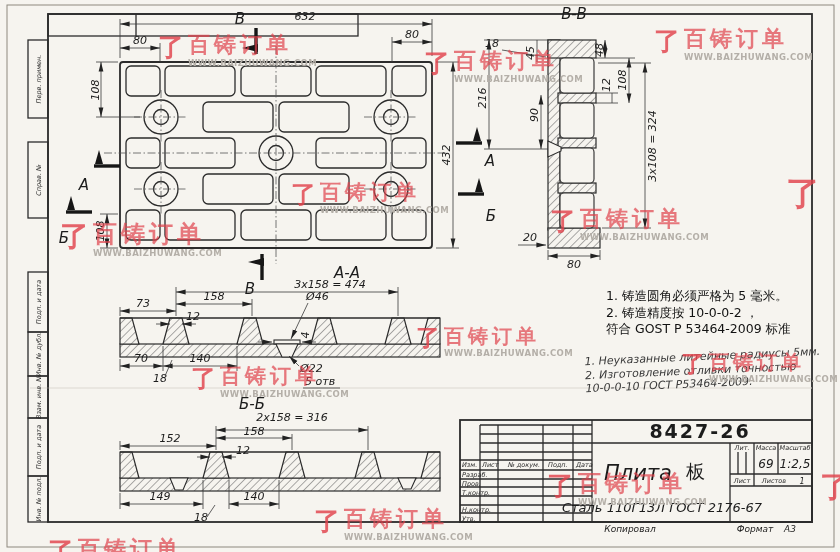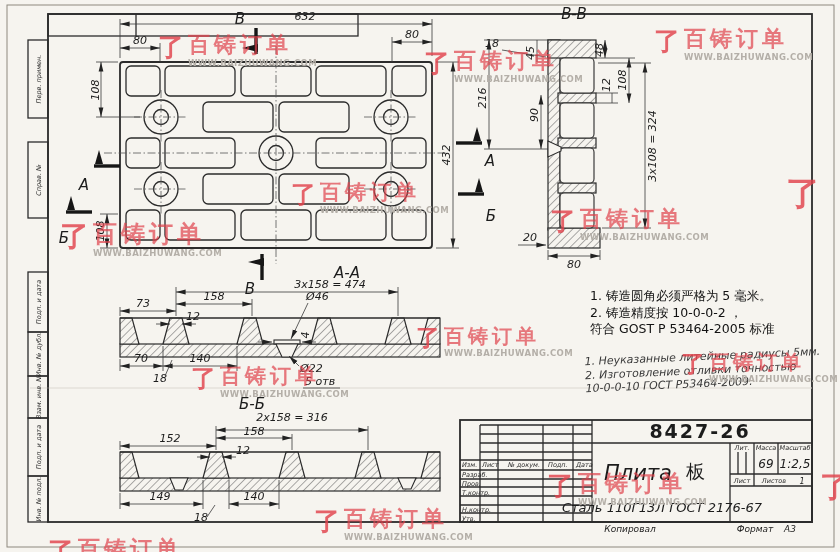--- a/index.html
+++ b/index.html
@@ -358,24 +358,24 @@
     <text class="hand" x="795" y="468" text-anchor="middle" font-size="12">1:2,5</text>
     <text class="tb" x="742" y="483" text-anchor="middle">Лист</text>
     <text class="tb" x="774" y="483" text-anchor="middle">Листов</text>
     <text class="hand" x="802" y="484" text-anchor="middle" font-size="8">1</text>
     <text class="hand" x="630" y="532" text-anchor="middle" font-size="9">Копировал</text>
     <text class="hand" x="755" y="532" text-anchor="middle" font-size="9">Формат</text>
     <text class="hand" x="790" y="532" text-anchor="middle" font-size="9">A3</text>
   </g>
 </svg>
 
-<div class="note note-cn" style="left:590px;top:288px;">
+<div class="note note-cn" style="left:606px;top:288px;">
   <div>1.  铸造圆角必须严格为 5 毫米。</div>
   <div>2.  铸造精度按 10-0-0-2 ，</div>
-  <div>符合 GOST Р 53464-2005 标准</div>
+  <div>符合 GOST Р 53464-2009 标准</div>
 </div>
 <div class="note note-ru" style="left:585px;top:350px;">
   <div>1. Неуказанные литейные радиусы 5мм.</div>
   <div>2. Изготовление  отливки  точностью</div>
   <div>10-0-0-10 ГОСТ Р53464-2009.</div>
 </div>
 
 <div class="wm" style="left:158px;top:34px;">
       <span class="wm-logo" style="font-size:26px">了</span>
       <span>

